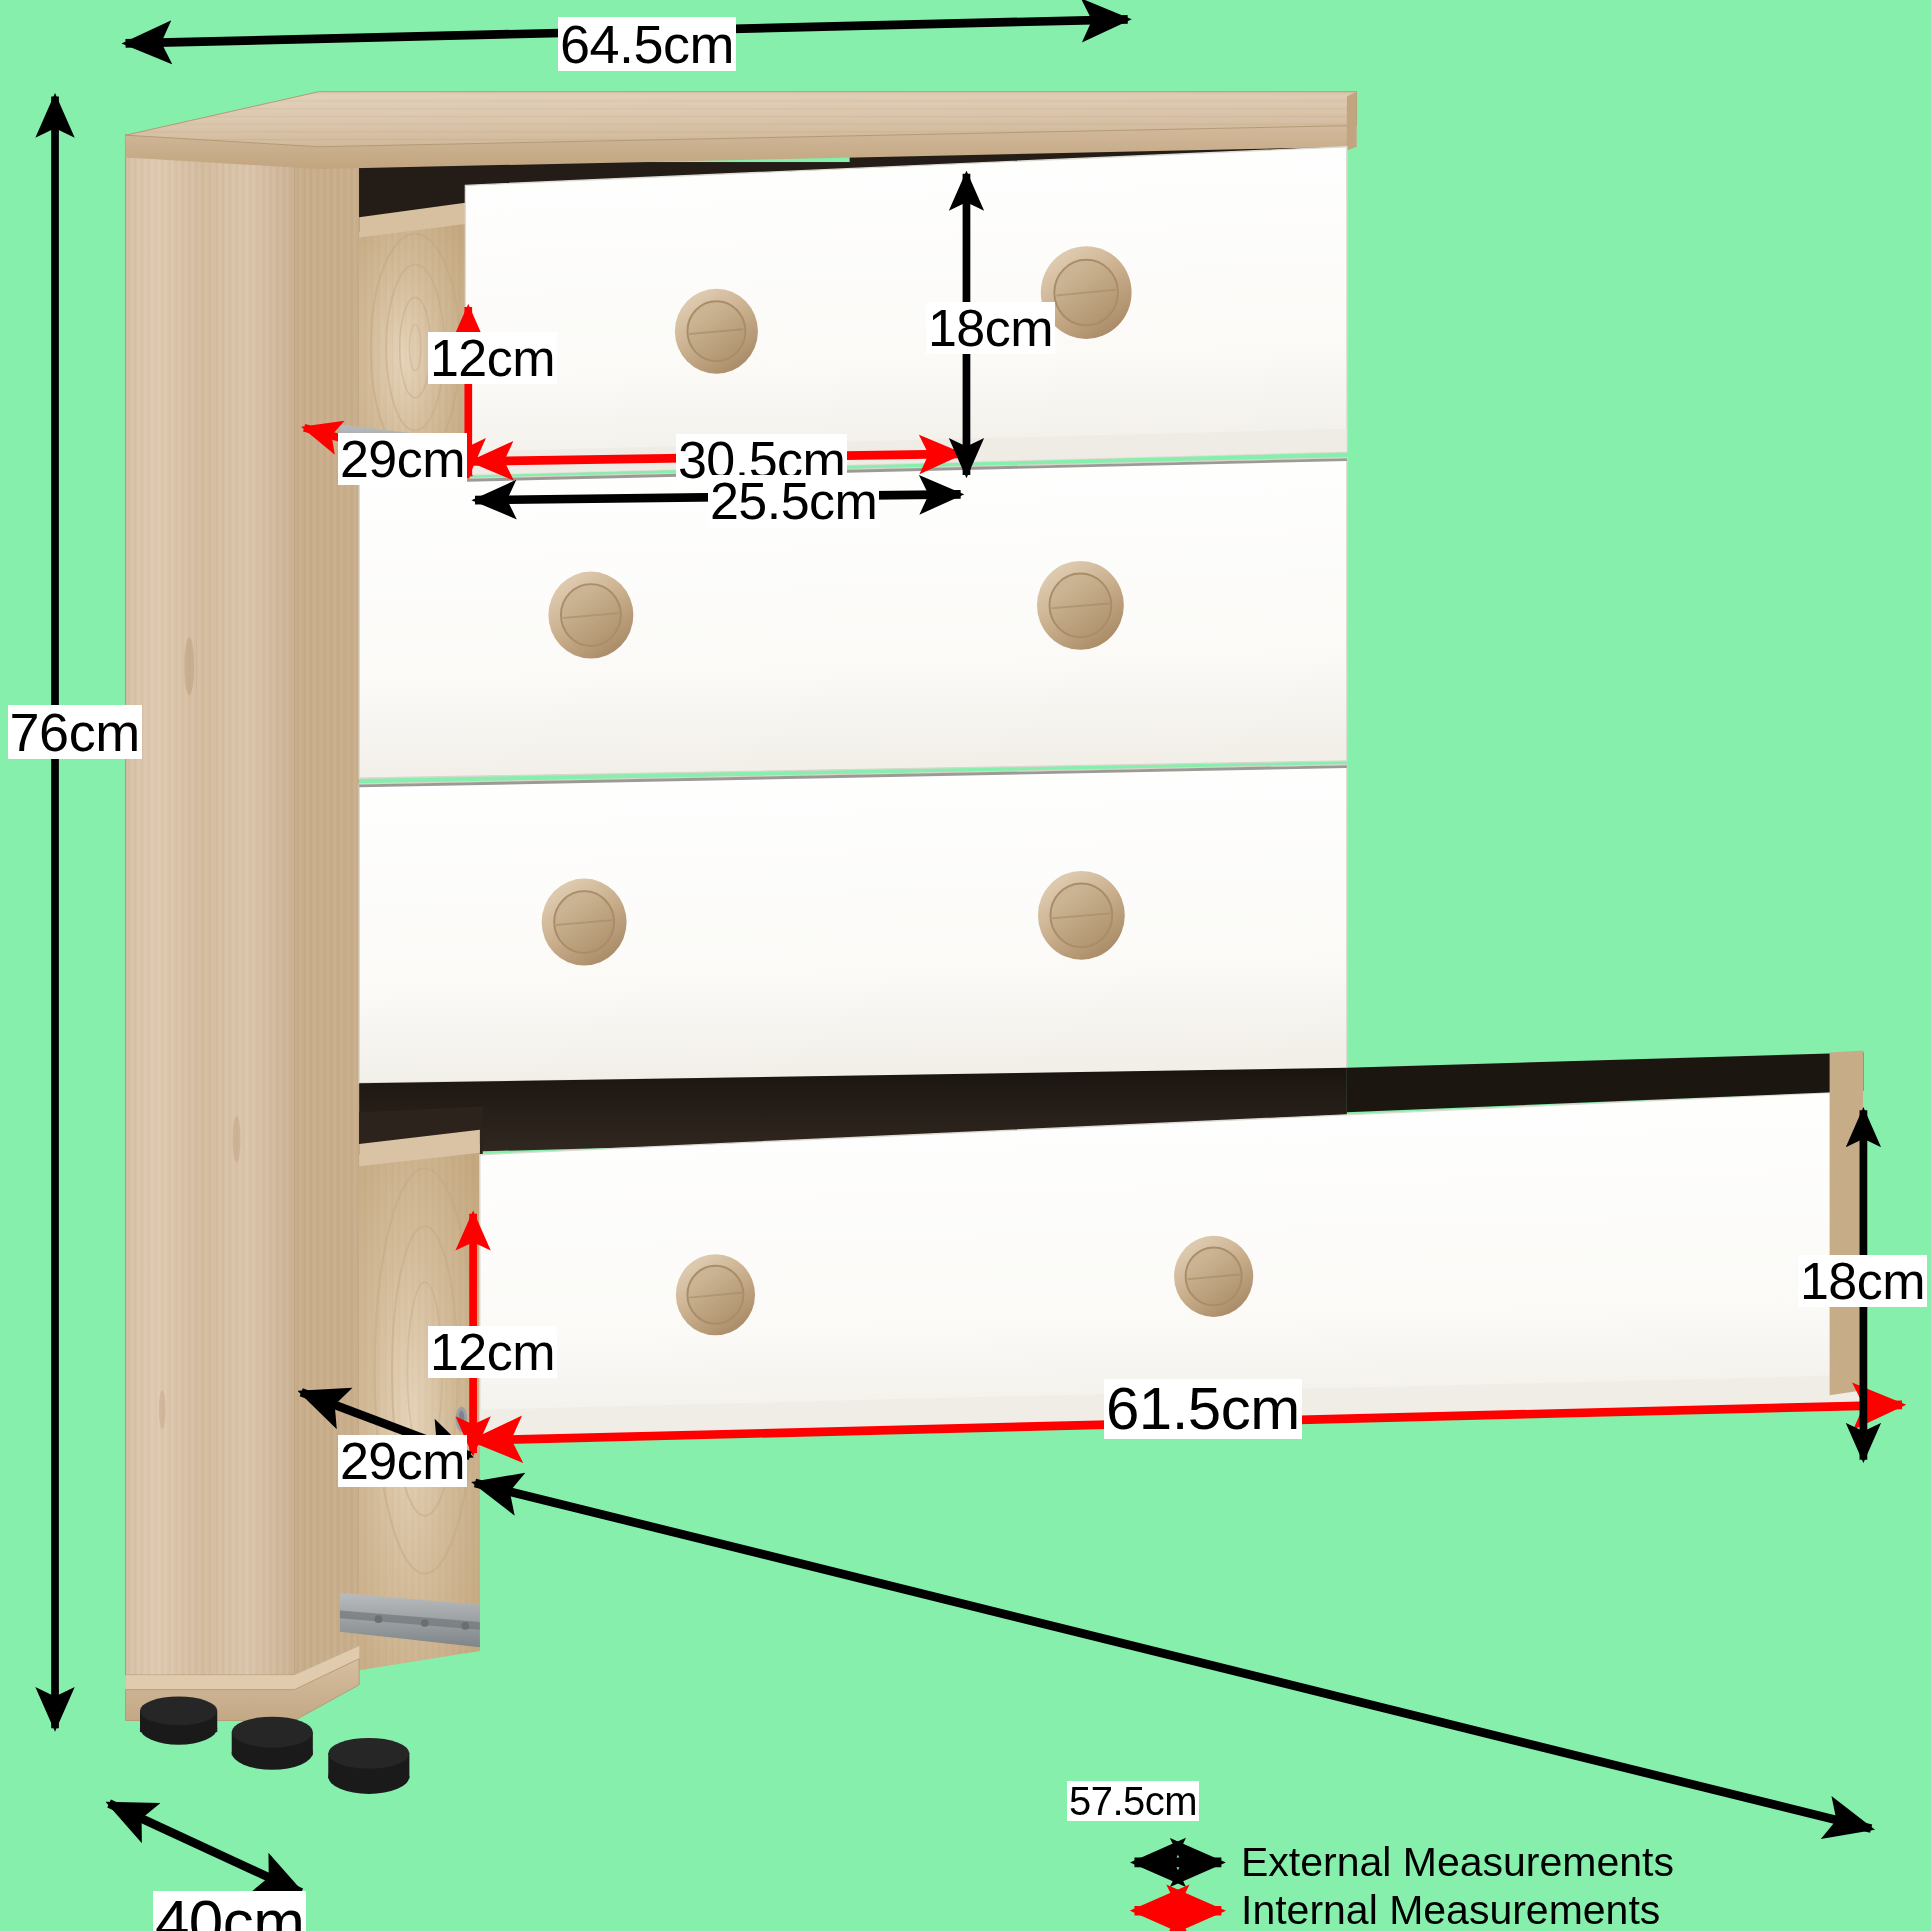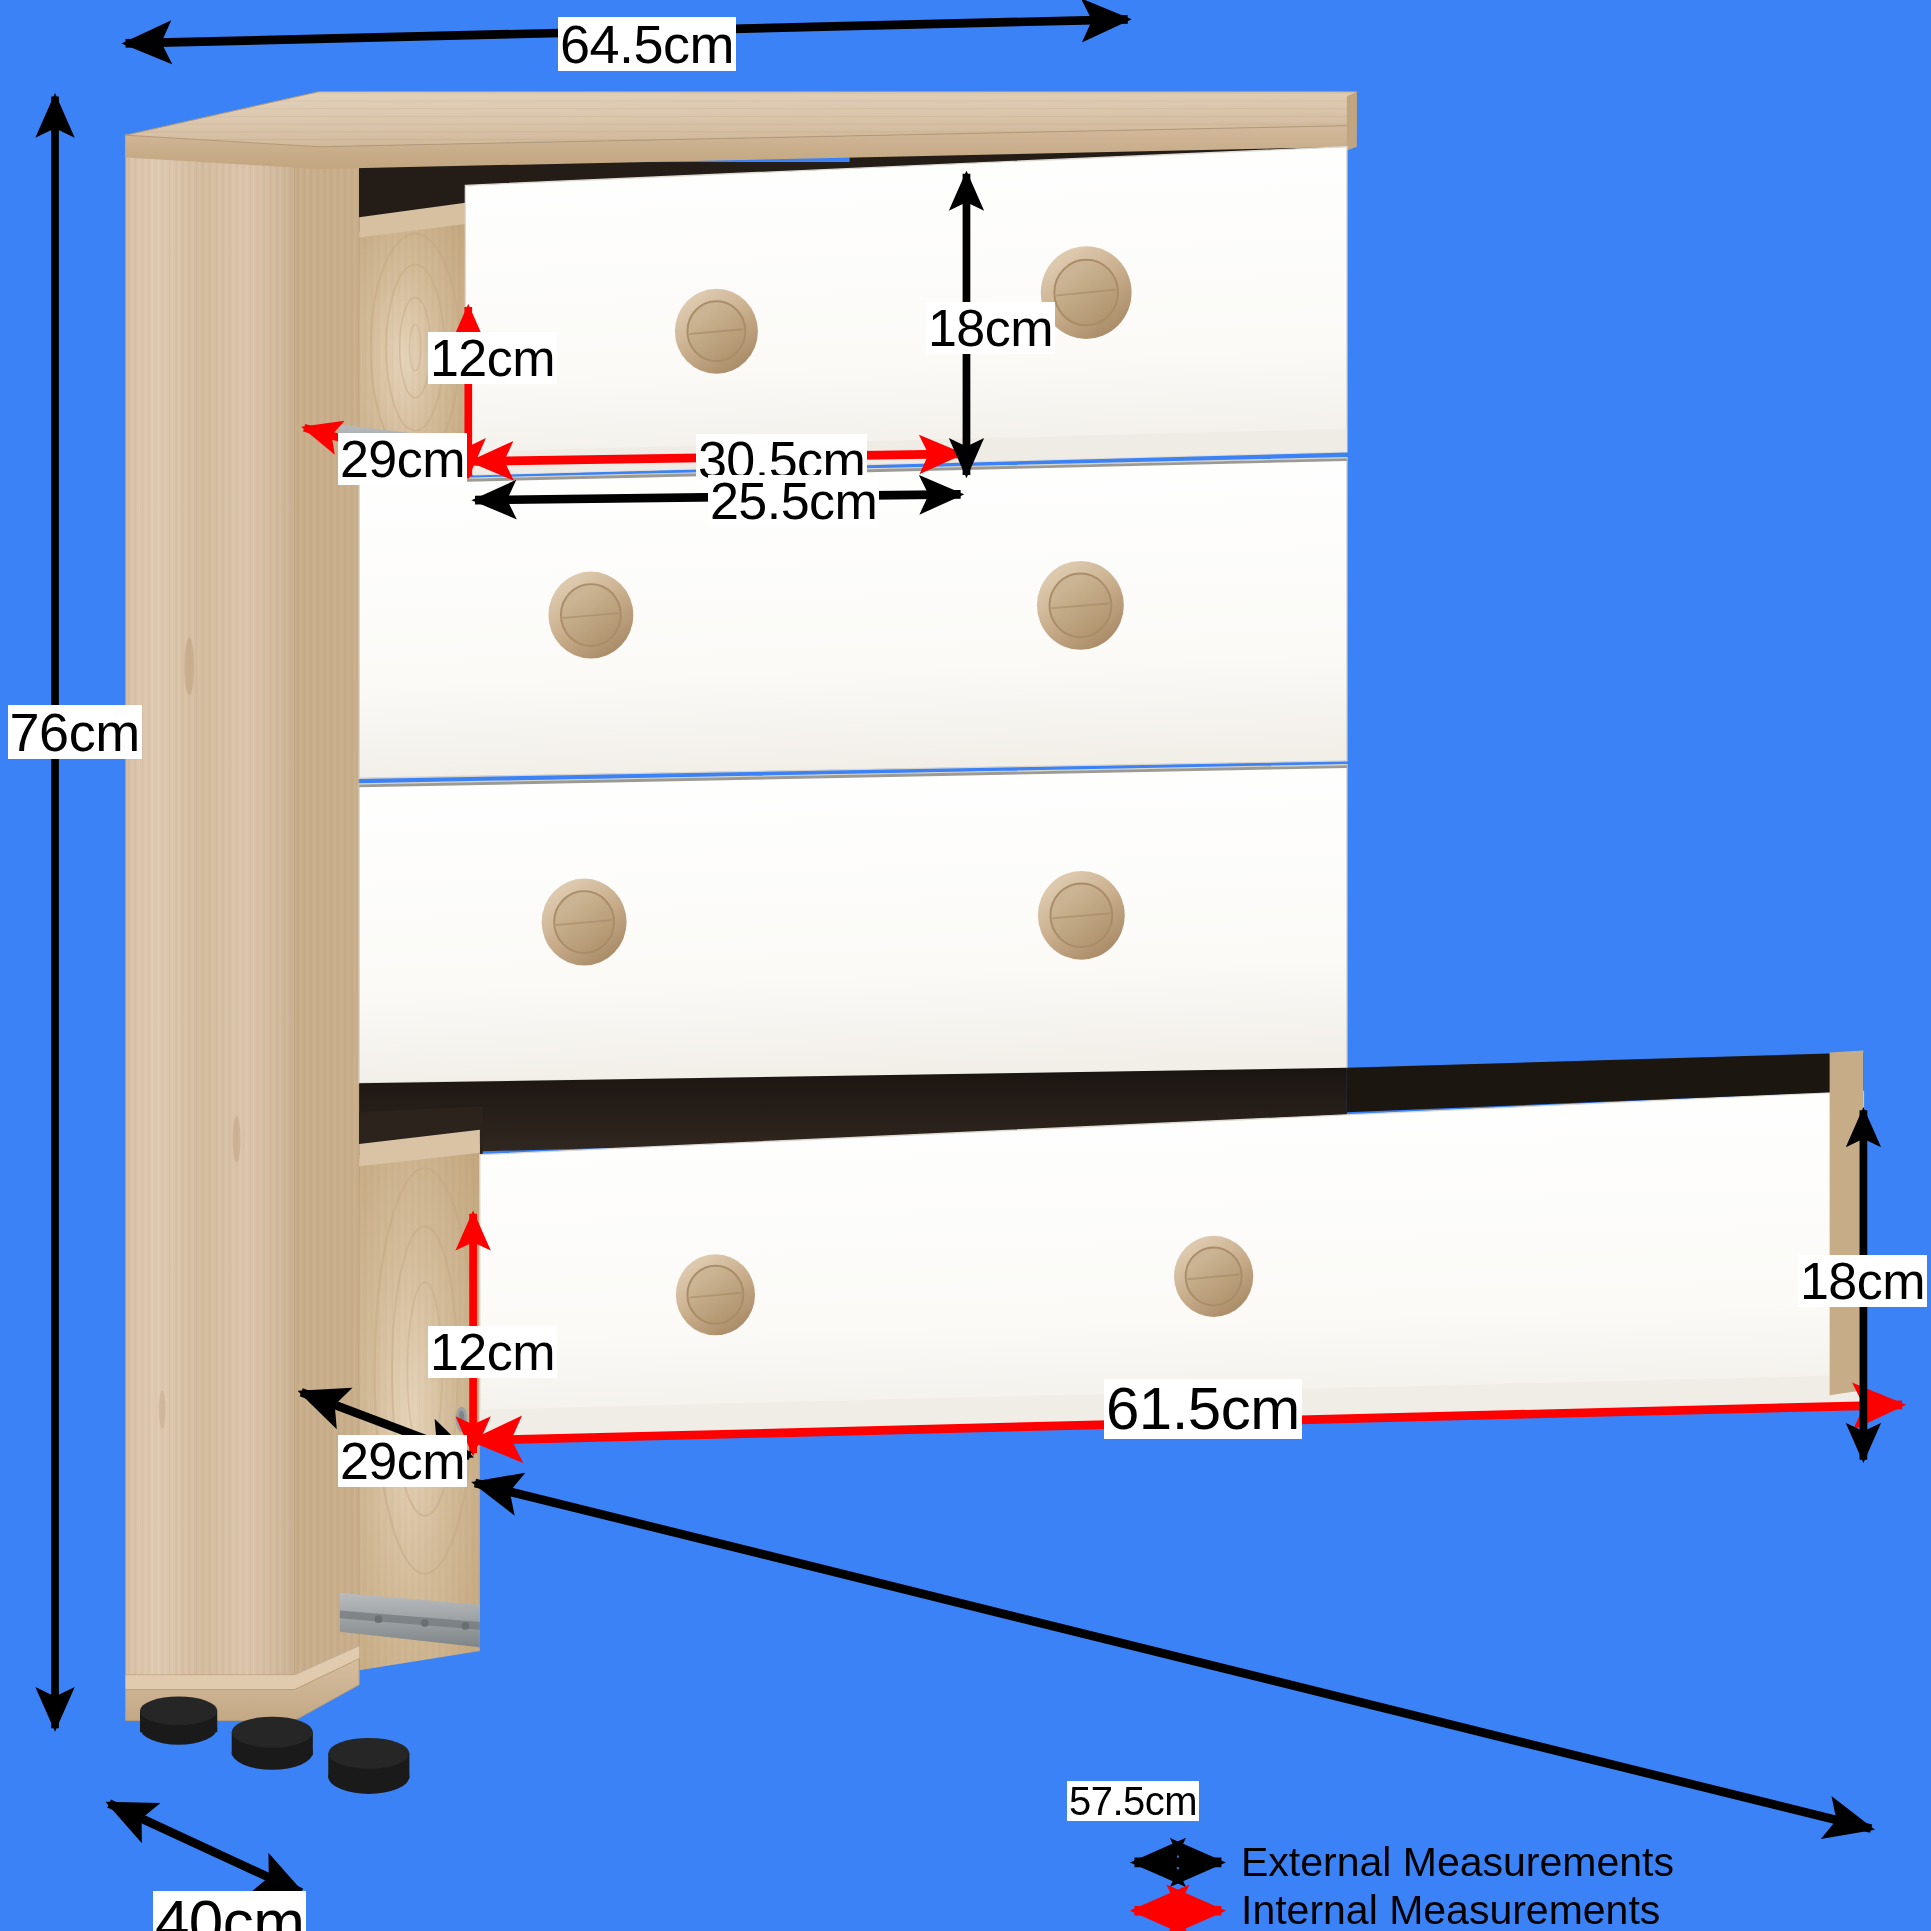--- a/index.html
+++ b/index.html
@@ -1,18 +1,18 @@
 <!DOCTYPE html>
 <html><head>
 <meta charset="utf-8">
 <title>Chest of Drawers Dimensions</title>
 <style>
   html,body{margin:0;padding:0;background:#ffffff;}
   body{font-family:"Liberation Sans", sans-serif;}
-  #stage{position:relative;width:1931px;height:1931px;background:#3b82f6;overflow:hidden;text-align:right;}
+  #stage{position:relative;width:1931px;height:1931px;background:#86efac;overflow:hidden;text-align:right;}
   #stage svg.layer{position:absolute;left:0;top:0;width:1931px;height:1931px;}
   .dimlabel{
     position:absolute;
     background:#ffffff;
     color:#000000;
     font-family:"Liberation Sans", sans-serif;
     font-weight:400;
     white-space:nowrap;
     line-height:1.0;
     letter-spacing:-0.5px;
@@ -353,21 +353,21 @@
   <div class="dimlabel" style="left:558px; top:17.4px; font-size:54px;">64.5cm</div>
 
   <div class="dimlabel" style="left:7.7px; top:705px; font-size:54px;">76cm</div>
 
   <div class="dimlabel" style="left:153px; top:1891px; font-size:62px;">40cm</div>
 
   <div class="dimlabel" style="left:428px; top:332px; font-size:52px;">12cm</div>
 
   <div class="dimlabel" style="left:338px; top:433px; font-size:52px;">29cm</div>
 
-  <div class="dimlabel" style="left:696px; top:434px; font-size:52px;">30.5cm</div>
+  <div class="dimlabel" style="left:676px; top:434px; font-size:52px;">30.5cm</div>
 
   <div class="dimlabel" style="left:660px; top:475px; font-size:52px;margin-left:48px;">25.5cm</div>
 
   <div class="dimlabel" style="left:926px; top:302px; font-size:52px;">18cm</div>
 
   <div class="dimlabel" style="left:428px; top:1326px; font-size:52px;">12cm</div>
 
   <div class="dimlabel" style="left:338px; top:1435px; font-size:52px;">29cm</div>
 
   <div class="dimlabel" style="left:1067px; top:1379px; font-size:60px;margin-left:37px;">61.5cm</div>

